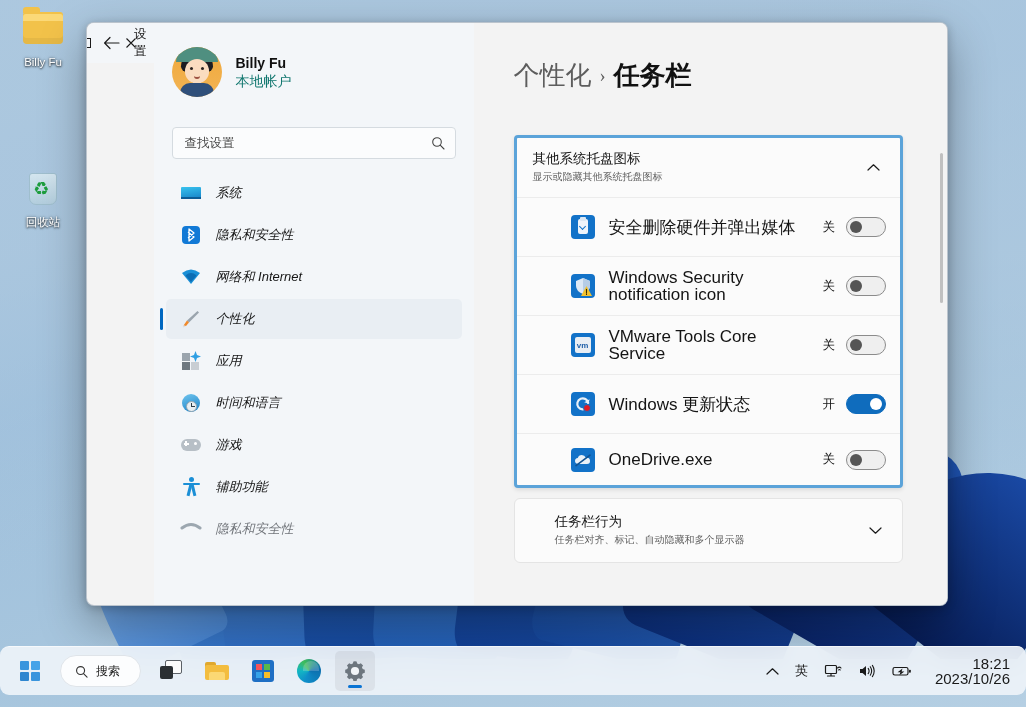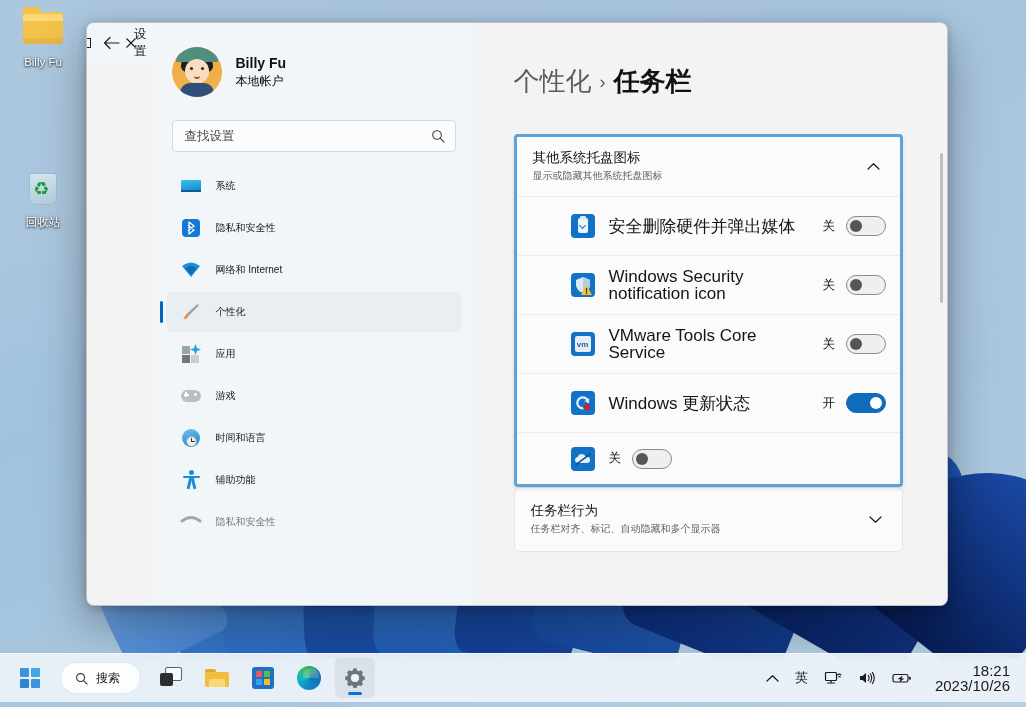--- a/index.html
+++ b/index.html
@@ -59,37 +59,37 @@
   .av-hair{position:absolute;left:9px;top:4px;width:32px;height:21px;background:#1d1d22;border-radius:16px 16px 6px 6px;}
   .av-hat{position:absolute;left:4px;top:0px;width:42px;height:15px;background:#4f8f80;border-radius:22px 22px 0 0;}
   .av-face{position:absolute;left:13px;top:12px;width:24px;height:24px;background:#fadcc0;border-radius:12px 12px 11px 11px;}
   .av-eye{position:absolute;width:3px;height:3px;background:#2a2320;border-radius:50%;top:20px;}
   .av-eye.l{left:18px;} .av-eye.r{left:29px;}
   .av-mouth{position:absolute;left:22px;top:27px;width:6px;height:3px;border-bottom:2px solid #9c5040;border-radius:0 0 6px 6px;}
   .av-body{position:absolute;left:8px;top:36px;width:34px;height:16px;background:#2f4f7a;border-radius:10px 10px 0 0;}
   .av-neck{position:absolute;left:21px;top:33px;width:8px;height:6px;background:#fadcc0;}
   .pinfo{margin-left:14px;}
   .pname{font-size:14px;color:#101010;font-weight:600;line-height:18px;}
-  .psub{font-size:12px;color:#000000;line-height:17px;margin-top:1px;}
-  #searchbox{margin:13px 18px 0 18px;height:32px;background:#fbfcfd;border:1px solid #d5dbe0;
+  .psub{font-size:14px;color:#0f766e;line-height:17px;margin-top:1px;}
+  #searchbox{margin:20px 18px 0 18px;height:32px;background:#fbfcfd;border:1px solid #d5dbe0;
     border-radius:4px;display:flex;align-items:center;padding:0 10px;box-sizing:border-box;}
   #searchbox input{border:0;outline:0;background:transparent;flex:1;font-size:12.5px;color:#1b1b1b;
     font-family:"Liberation Sans","DejaVu Sans",sans-serif;}
   #searchbox input::placeholder{color:#4a4a4a;}
   #navlist{margin-top:14px;}
   .nav{display:flex;align-items:center;height:40px;margin:0 12px 2px 12px;padding-left:14px;border-radius:5px;position:relative;cursor:default;}
   .nav.sel{background:#e9eef3;}
   .nav.sel:before{content:"";position:absolute;left:-6px;top:9px;width:3px;height:22px;background:#0067c0;border-radius:2px;}
   .nav .ni{width:22px;height:22px;flex:0 0 22px;margin-right:14px;position:relative;}
-  .nav .nl{font-size:10px;color:#161616;}
+  .nav .nl{font-size:13px;color:#161616;font-style:italic;}
 
   
   #main{flex:1;min-width:0;position:relative;overflow:hidden;background:#f3f3f3;}
   #mainpad{padding:34px 44px 0 40px;}
-  #crumb{font-size:26px;line-height:48px;color:#171717;margin-bottom:28px;}
+  #crumb{font-size:26px;line-height:38px;color:#171717;margin-bottom:40px;font-family:Liberation Serif, serif;}
   #crumb .lead{color:#5d5d5d;}
   #crumb .sep{color:#5d5d5d;font-size:18px;padding:0 8px;vertical-align:2px;}
   #crumb .cur{font-weight:600;color:#111;}
 
   .card{background:#fbfbfb;border:1px solid #e4e4e4;border-radius:6px;margin-bottom:10px;}
   .cardhead{display:flex;align-items:center;padding:12px 16px;cursor:default;}
   .cardhead .txt{flex:1;}
   .ctitle{font-size:13.5px;color:#141414;line-height:18px;}
   .csub{font-size:10px;color:#5e5e5e;line-height:16px;margin-top:1px;}
   .chev{width:22px;text-align:center;color:#1c1c1c;font-size:11px;}
@@ -106,23 +106,23 @@
      background:#efefef;border:1px solid #8b8b8b;box-sizing:border-box;}
   .toggle .knob{position:absolute;left:3px;top:3px;width:12px;height:12px;border-radius:50%;background:#555;}
   .toggle.on{background:#0f6cbd;border-color:#0f6cbd;}
   .toggle.on .knob{left:23px;background:#fff;}
 
   
   #scroll{position:absolute;right:3px;top:130px;width:6px;height:300px;background:transparent;}
   #scroll .thumb{width:3px;margin-left:2px;height:150px;background:#c0c0c0;border-radius:2px;}
 
   
-  #taskbar{position:absolute;left:0;bottom:5px;width:1026px;height:48px;
+  #taskbar{position:absolute;left:0;bottom:12px;width:1026px;height:48px;
     background:rgba(238,243,248,.92);backdrop-filter:blur(14px);
-    border-top:1px solid rgba(255,255,255,.6);display:flex;align-items:center;}
+    border-top:1px solid rgba(255,255,255,.6);display:flex;align-items:center;border-radius:9px;}
   #tbcenter{position:absolute;left:10px;display:flex;align-items:center;gap:6px;}
   .tbtn{width:40px;height:40px;border-radius:5px;display:flex;align-items:center;justify-content:center;position:relative;cursor:default;}
   .tbtn.active{background:rgba(0,0,0,.055);}
   .tbtn.active:after{content:"";position:absolute;bottom:3px;left:13px;width:14px;height:3px;background:#0a74d4;border-radius:2px;}
   #searchpill{height:30px;padding:0 20px 0 14px;border-radius:16px;background:#fcfdfe;border:1px solid #dfe4e9;
     display:flex;align-items:center;gap:8px;margin:0 4px;cursor:default;}
   #searchpill .sl{font-size:12px;color:#1d1d1d;}
   #tray{position:absolute;right:8px;display:flex;align-items:center;gap:2px;}
   .trayb{height:36px;padding:0 7px;border-radius:4px;display:flex;align-items:center;justify-content:center;cursor:default;}
   #clock{text-align:right;line-height:15px;padding:0 8px 0 6px;cursor:default;border-radius:4px;}
@@ -267,36 +267,36 @@
             <svg style="position:absolute;left:10px;top:1px;" width="11" height="11" viewBox="0 0 11 11">
               <path d="M5.5 0 L7 4 L11 5.5 L7 7 L5.5 11 L4 7 L0 5.5 L4 4 Z" fill="#2f9fe3"></path>
             </svg>
           </div>
           <div class="nl">应用</div>
         </div>
 
 
         <div class="nav">
           <div class="ni">
+            <div style="position:absolute;left:2px;top:2px;width:18px;height:18px;border-radius:50%;background:linear-gradient(160deg,#6fc5ef,#1b7fc4);"></div>
+            <div style="position:absolute;left:6px;top:9px;width:11px;height:11px;border-radius:50%;background:#e8eef2;border:1px solid #8fa4b2;box-sizing:border-box;"></div>
+            <div style="position:absolute;left:11px;top:11px;width:1px;height:4px;background:#2d3b46;"></div>
+            <div style="position:absolute;left:11px;top:14px;width:4px;height:1px;background:#2d3b46;"></div>
+          </div>
+          <div class="nl">时间和语言</div>
+        </div>
+
+        <div class="nav">
+          <div class="ni">
             <div style="position:absolute;left:1px;top:5px;width:20px;height:12px;border-radius:6px;background:#b7bfc6;"></div>
             <div style="position:absolute;left:4px;top:9px;width:5px;height:1.5px;background:#fff;"></div>
             <div style="position:absolute;left:5.7px;top:7.3px;width:1.5px;height:5px;background:#fff;"></div>
             <div style="position:absolute;left:14px;top:8px;width:3px;height:3px;border-radius:50%;background:#fff;"></div>
           </div>
           <div class="nl">游戏</div>
-        </div>
-
-        <div class="nav">
-          <div class="ni">
-            <div style="position:absolute;left:2px;top:2px;width:18px;height:18px;border-radius:50%;background:linear-gradient(160deg,#6fc5ef,#1b7fc4);"></div>
-            <div style="position:absolute;left:6px;top:9px;width:11px;height:11px;border-radius:50%;background:#e8eef2;border:1px solid #8fa4b2;box-sizing:border-box;"></div>
-            <div style="position:absolute;left:11px;top:11px;width:1px;height:4px;background:#2d3b46;"></div>
-            <div style="position:absolute;left:11px;top:14px;width:4px;height:1px;background:#2d3b46;"></div>
-          </div>
-          <div class="nl">时间和语言</div>
         </div>
 
         <div class="nav">
           <div class="ni">
             <div style="position:absolute;left:9px;top:1px;width:5px;height:5px;border-radius:50%;background:#1b8fd6;"></div>
             <div style="position:absolute;left:3px;top:7px;width:17px;height:2.4px;background:#1b8fd6;border-radius:2px;"></div>
             <div style="position:absolute;left:8px;top:8px;width:2.6px;height:12px;background:#1b8fd6;transform:rotate(14deg);"></div>
             <div style="position:absolute;left:12px;top:8px;width:2.6px;height:12px;background:#1b8fd6;transform:rotate(-14deg);"></div>
           </div>
           <div class="nl">辅助功能</div>
@@ -393,28 +393,29 @@
               </div>
           </div>
 
           <div class="trayrow" style="height:52px;">
             <div class="ti">
               <svg style="position:absolute;left:3px;top:5px;" width="18" height="14" viewBox="0 0 18 14">
                 <path d="M5 11 Q1 11 1 8 Q1 5.4 3.8 5.1 Q4.6 2 7.8 2 Q10.8 2 11.6 4.6 Q15.8 4.4 16 7.8 Q16.2 11 13 11 Z" fill="#e9f1f8"></path>
                 <path d="M2 12.6 L16 2.2" stroke="#11518f" stroke-width="1.6" stroke-linecap="round"></path>
               </svg>
             </div>
+            <div class="tl">OneDrive.exe</div>
             <div class="tstate">关</div>
             <div class="toggle">
                 <div class="knob"></div>
               </div>
           </div>
         </div>
 
-        <div class="card" style="">
+        <div class="card" style="margin-top:10px;padding-left:24px;">
           <div class="cardhead" style="padding:14px 16px;">
             <div class="txt">
               <div class="ctitle">任务栏行为</div>
               <div class="csub">任务栏对齐、标记、自动隐藏和多个显示器</div>
             </div>
             <div class="chev">
               <svg width="13" height="9" viewBox="0 0 13 9">
                 <path d="M1 2 L6.5 7.2 L12 2" fill="none" stroke="#1c1c1c" stroke-width="1.2" stroke-linecap="round" stroke-linejoin="round"></path>
               </svg>
             </div>

